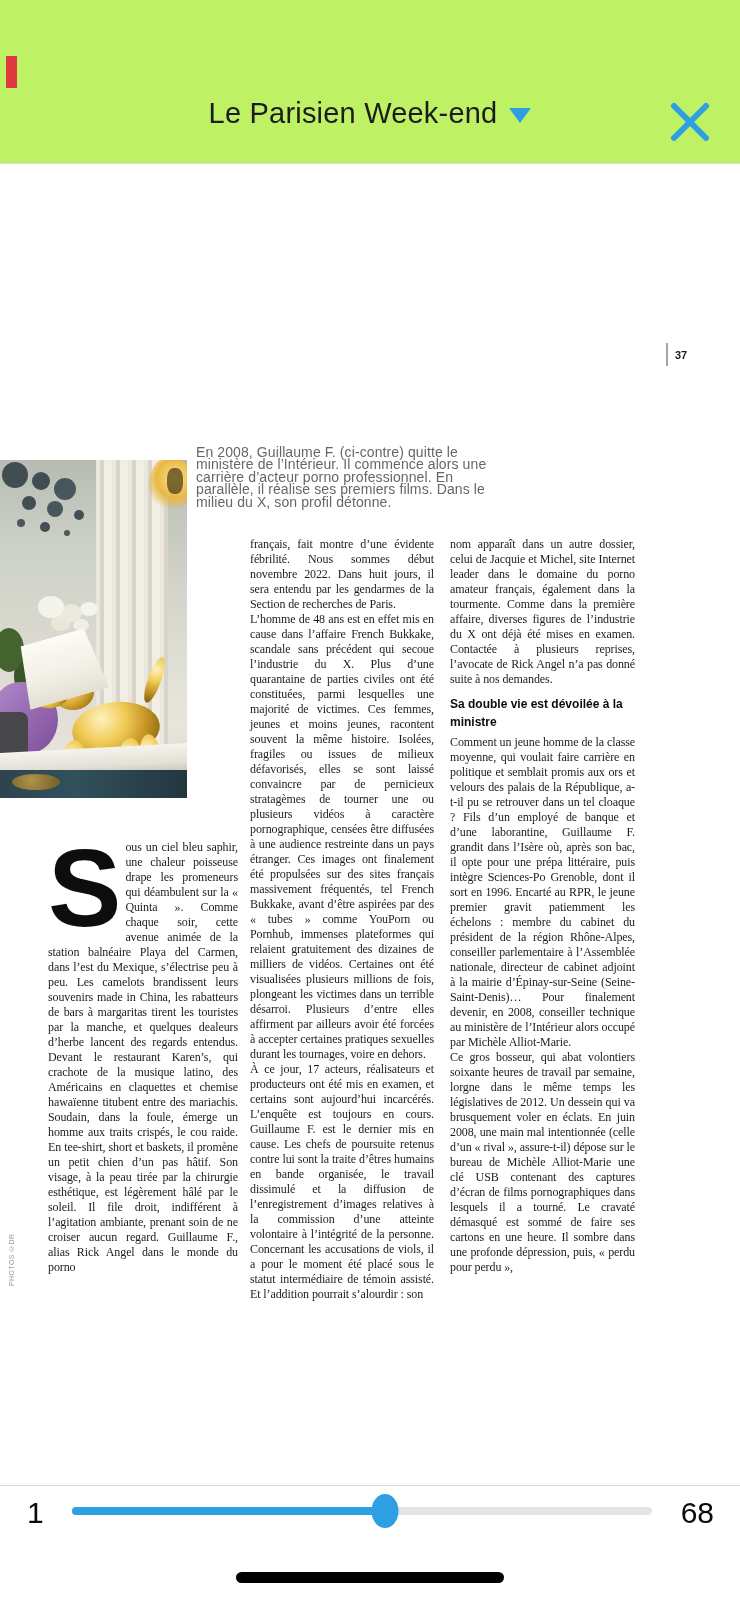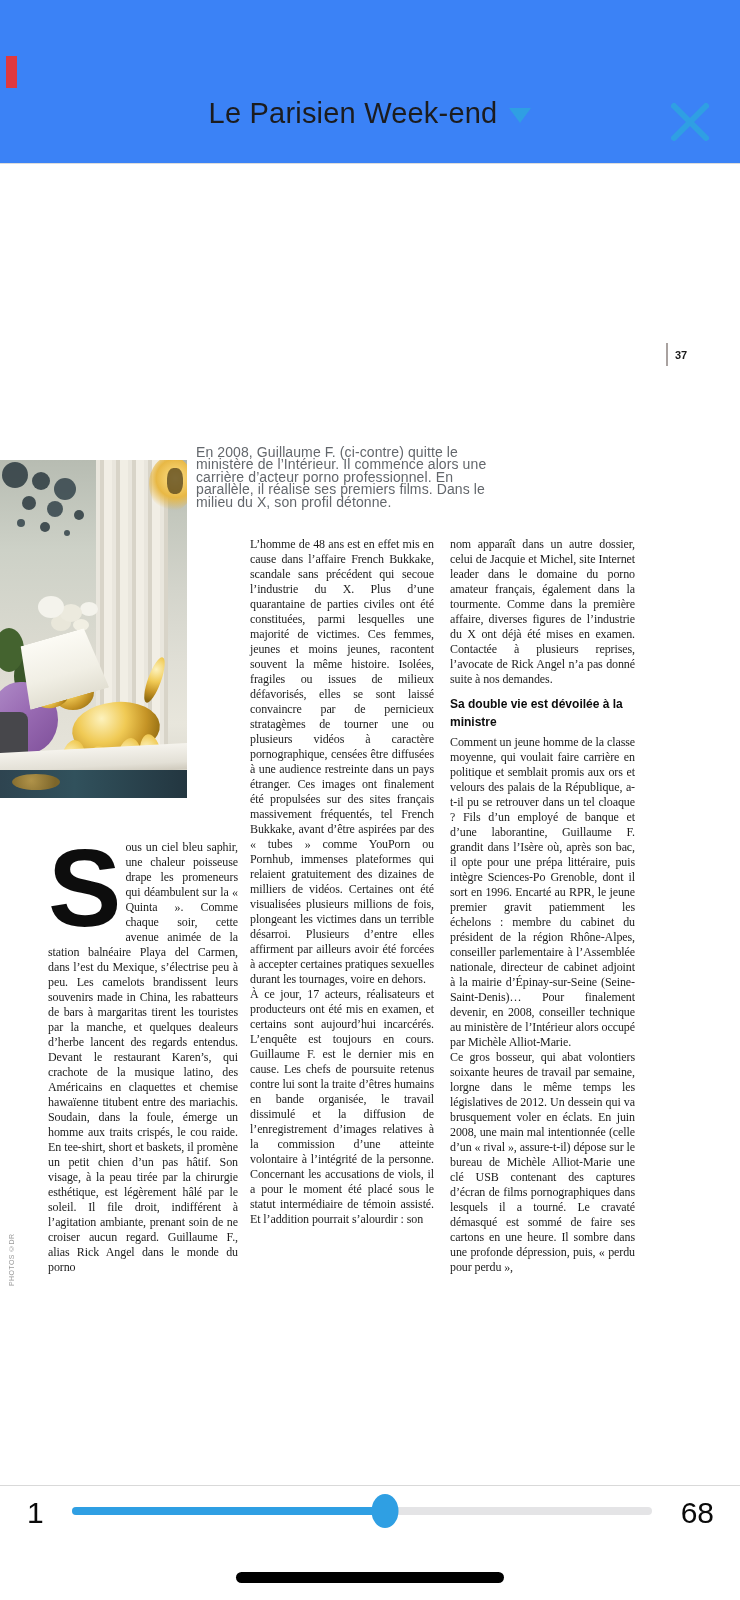--- a/index.html
+++ b/index.html
@@ -1,20 +1,20 @@
 <!DOCTYPE html>
 <html lang="fr"><head>
 <meta charset="utf-8">
 <style>
   html,body{margin:0;padding:0;background:#fff;}
   .screen{position:relative;width:740px;height:1600px;background:#fff;overflow:hidden;
           font-family:"Liberation Sans",sans-serif;}
 
   
-  .header{position:absolute;left:0;top:0;width:740px;height:163px;background:#3b82f6;
+  .header{position:absolute;left:0;top:0;width:740px;height:163px;background:#bef264;
           border-bottom:1px solid #dcdcdc;}
   .red-marker{position:absolute;left:6px;top:56px;width:11px;height:32px;background:#e0393e;}
   .pub-switcher{position:absolute;left:0;top:96px;width:740px;display:flex;
                 justify-content:center;align-items:center;gap:12px;border:0;background:none;}
   .pub-title{font-size:29px;color:#1c1c1e;letter-spacing:.2px;}
   .chevron-down{width:0;height:0;border-left:11px solid transparent;border-right:11px solid transparent;
                 border-top:15px solid #2f9fe3;margin-top:4px;}
   .close-btn{position:absolute;right:26px;top:98px;width:48px;height:48px;border:0;background:none;padding:0;}
 
   
@@ -149,20 +149,21 @@
     <div class="ph-ornament"></div>
   </div>
 
   <div class="credit">PHOTOS ©DR</div>
 
   <div class="col col1">
     <p><span class="dropcap">S</span><span>ous un ciel bleu saphir, une chaleur poisseuse drape les promeneurs qui déambulent sur la « Quinta ». Comme chaque soir, cette avenue animée de la station balnéaire Playa del Carmen, dans l’est du Mexique, s’électrise peu à peu. Les camelots brandissent leurs souvenirs made in China, les rabatteurs de bars à margaritas tirent les touristes par la manche, et quelques dealeurs d’herbe lancent des regards entendus. Devant le restaurant Karen’s, qui crachote de la musique latino, des Américains en claquettes et chemise hawaïenne titubent entre des mariachis. Soudain, dans la foule, émerge un homme aux traits crispés, le cou raide. En tee-shirt, short et baskets, il promène un petit chien d’un pas hâtif. Son visage, à la peau tirée par la chirurgie esthétique, est légèrement hâlé par le soleil. Il file droit, indifférent à l’agitation ambiante, prenant soin de ne croiser aucun regard. Guillaume F., alias Rick Angel dans le monde du porno</span></p>
   </div>
 
   <div class="col col2">
+    <p>français, fait montre d’une évidente fébrilité. Nous sommes début novembre 2022. Dans huit jours, il sera entendu par les gendarmes de la Section de recherches de Paris.</p>
     <p>L’homme de 48 ans est en effet mis en cause dans l’affaire French Bukkake, scandale sans précédent qui secoue l’industrie du X. Plus d’une quarantaine de parties civiles ont été constituées, parmi lesquelles une majorité de victimes. Ces femmes, jeunes et moins jeunes, racontent souvent la même histoire. Isolées, fragiles ou issues de milieux défavorisés, elles se sont laissé convaincre par de pernicieux stratagèmes de tourner une ou plusieurs vidéos à caractère pornographique, censées être diffusées à une audience restreinte dans un pays étranger. Ces images ont finalement été propulsées sur des sites français massivement fréquentés, tel French Bukkake, avant d’être aspirées par des « tubes » comme YouPorn ou Pornhub, immenses plateformes qui relaient gratuitement des dizaines de milliers de vidéos. Certaines ont été visualisées plusieurs millions de fois, plongeant les victimes dans un terrible désarroi. Plusieurs d’entre elles affirment par ailleurs avoir été forcées à accepter certaines pratiques sexuelles durant les tournages, voire en dehors.</p>
     <p>À ce jour, 17 acteurs, réalisateurs et producteurs ont été mis en examen, et certains sont aujourd’hui incarcérés. L’enquête est toujours en cours. Guillaume F. est le dernier mis en cause. Les chefs de poursuite retenus contre lui sont la traite d’êtres humains en bande organisée, le travail dissimulé et la diffusion de l’enregistrement d’images relatives à la commission d’une atteinte volontaire à l’intégrité de la personne. Concernant les accusations de viols, il a pour le moment été placé sous le statut intermédiaire de témoin assisté. Et l’addition pourrait s’alourdir : son</p>
   </div>
 
   <div class="col col3">
     <p>nom apparaît dans un autre dossier, celui de Jacquie et Michel, site Internet leader dans le domaine du porno amateur français, également dans la tourmente. Comme dans la première affaire, diverses figures de l’industrie du X ont déjà été mises en examen. Contactée à plusieurs reprises, l’avocate de Rick Angel n’a pas donné suite à nos demandes.</p>
     <p class="subhead">Sa double vie est dévoilée à la ministre</p>
     <p>Comment un jeune homme de la classe moyenne, qui voulait faire carrière en politique et semblait promis aux ors et velours des palais de la République, a-t-il pu se retrouver dans un tel cloaque ? Fils d’un employé de banque et d’une laborantine, Guillaume F. grandit dans l’Isère où, après son bac, il opte pour une prépa littéraire, puis intègre Sciences-Po Grenoble, dont il sort en 1996. Encarté au RPR, le jeune premier gravit patiemment les échelons : membre du cabinet du président de la région Rhône-Alpes, conseiller parlementaire à l’Assemblée nationale, directeur de cabinet adjoint à la mairie d’Épinay-sur-Seine (Seine-Saint-Denis)… Pour finalement devenir, en 2008, conseiller technique au ministère de l’Intérieur alors occupé par Michèle Alliot-Marie.</p>
     <p>Ce gros bosseur, qui abat volontiers soixante heures de travail par semaine, lorgne dans le même temps les législatives de 2012. Un dessein qui va brusquement voler en éclats. En juin 2008, une main mal intentionnée (celle d’un « rival », assure-t-il) dépose sur le bureau de Michèle Alliot-Marie une clé USB contenant des captures d’écran de films pornographiques dans lesquels il a tourné. Le cravaté démasqué est sommé de faire ses cartons en une heure. Il sombre dans une profonde dépression, puis, « perdu pour perdu »,</p>
   </div>

